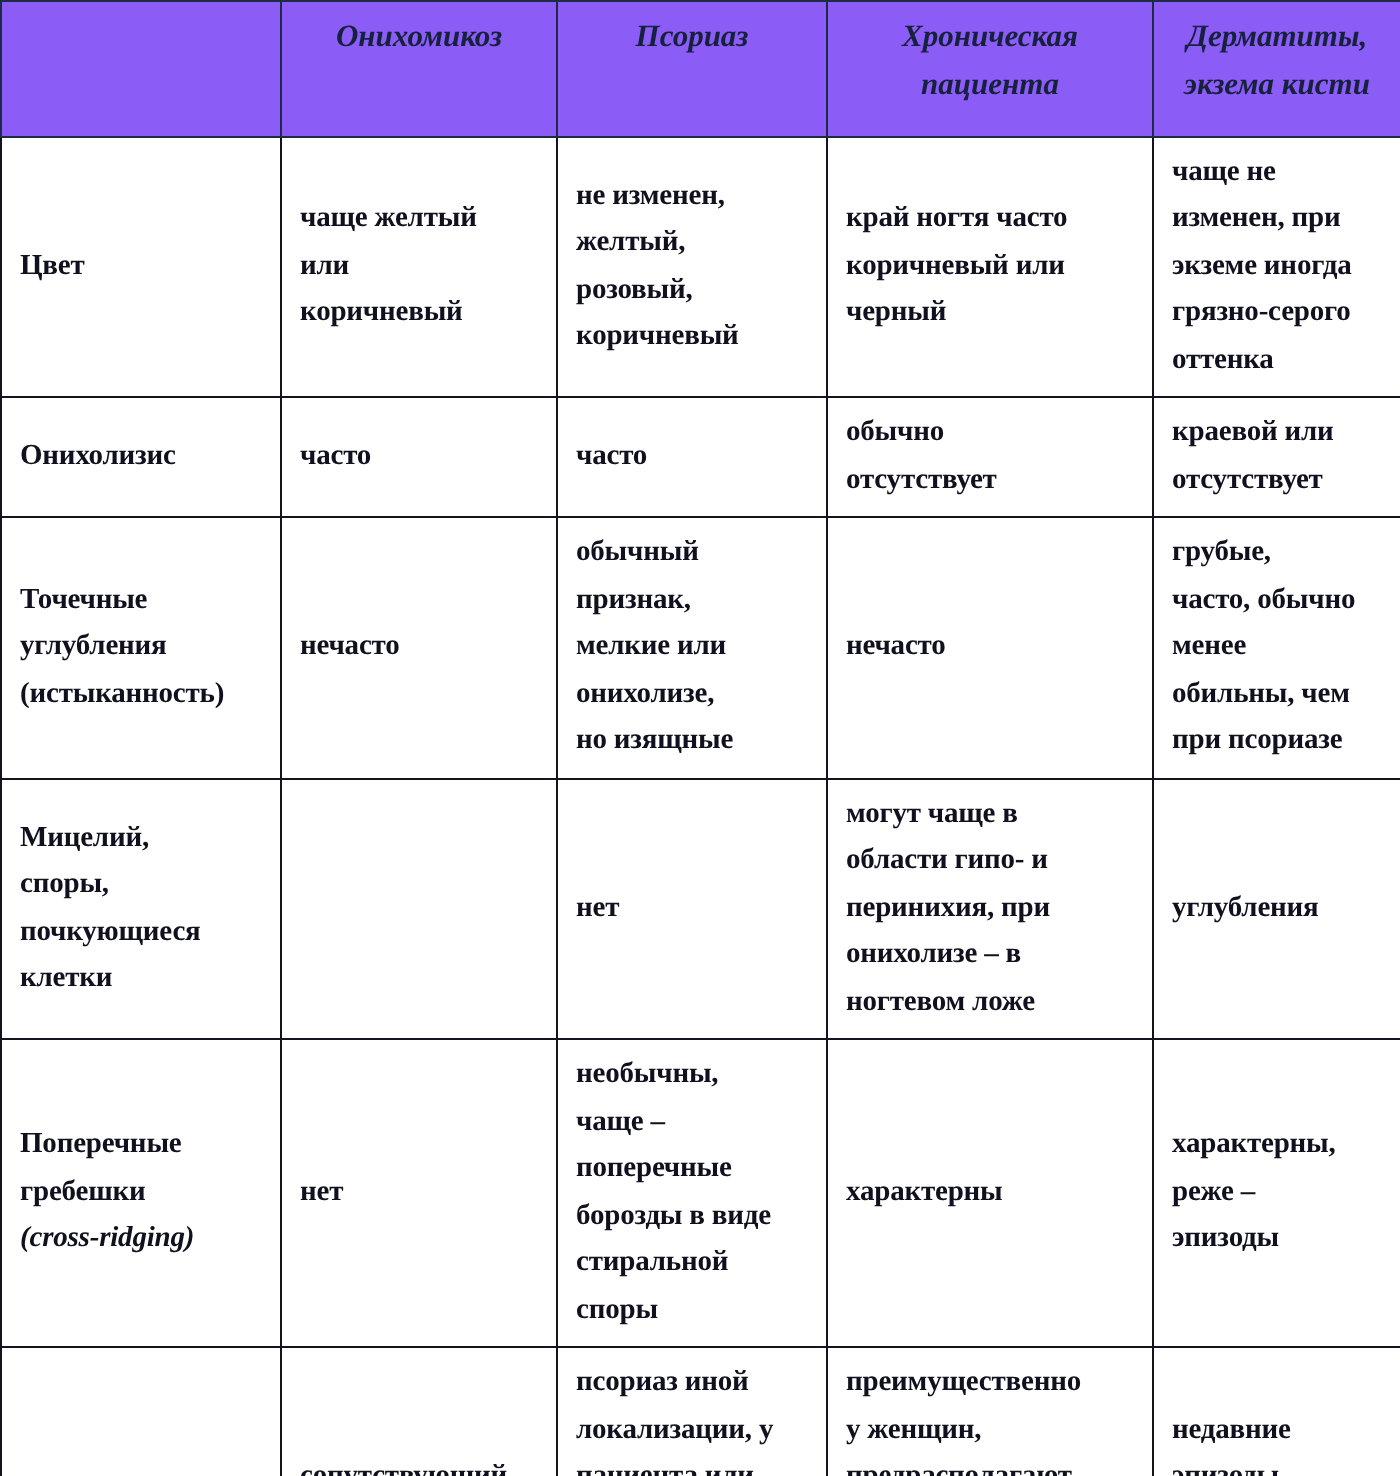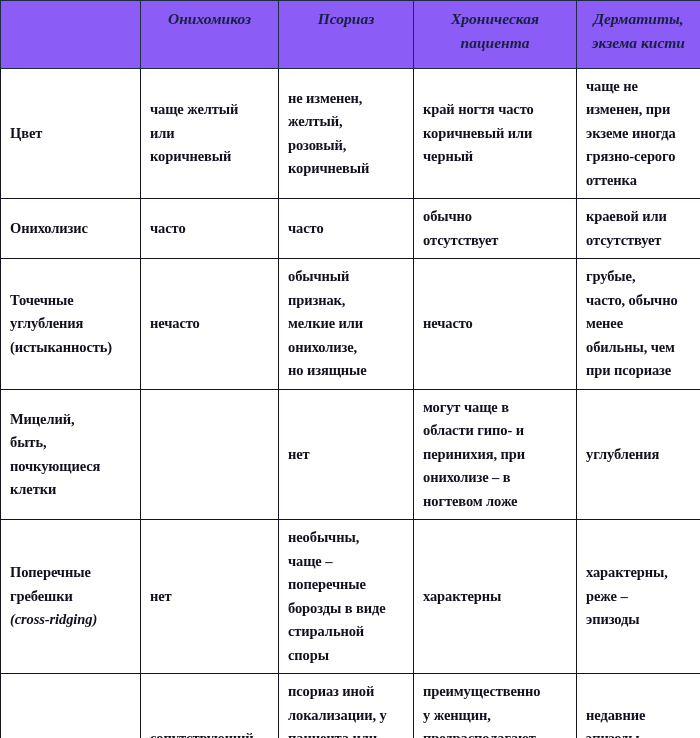--- a/index.html
+++ b/index.html
@@ -155,21 +155,21 @@
       <td>нечасто</td>
       <td>грубые,
 часто, обычно
 менее
 обильны, чем
 при псориазе</td>
     </tr>
 
     <tr class="r-3">
       <td class="feature-cell">Мицелий,
-быть,
+споры,
 почкующиеся
 клетки</td>
       <td class="empty-cell"></td>
       <td>нет</td>
       <td>могут чаще в
 области гипо- и
 перинихия, при
 онихолизе – в
 ногтевом ложе</td>
       <td>углубления</td>

